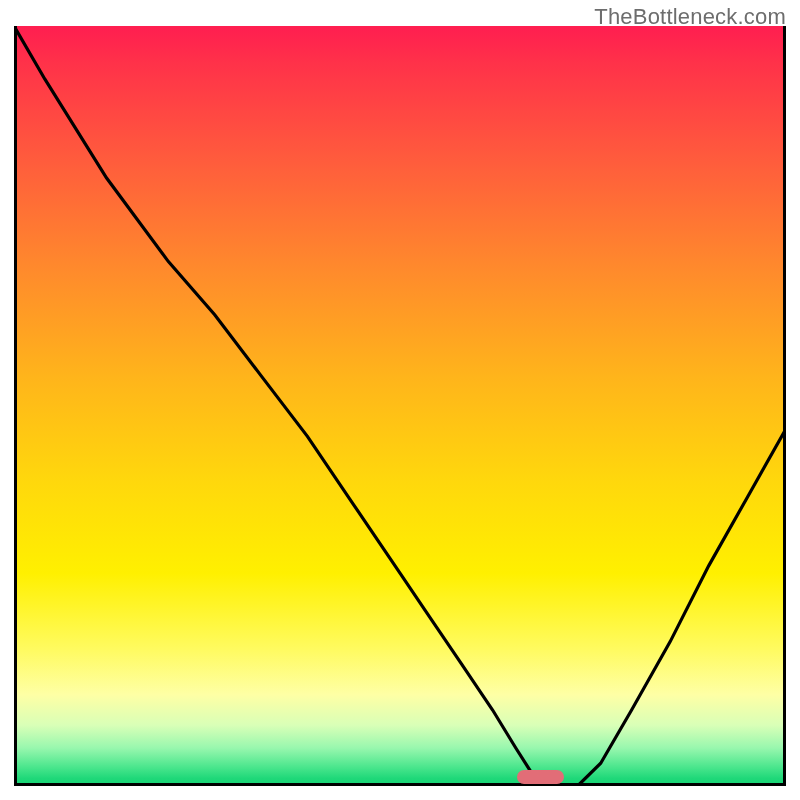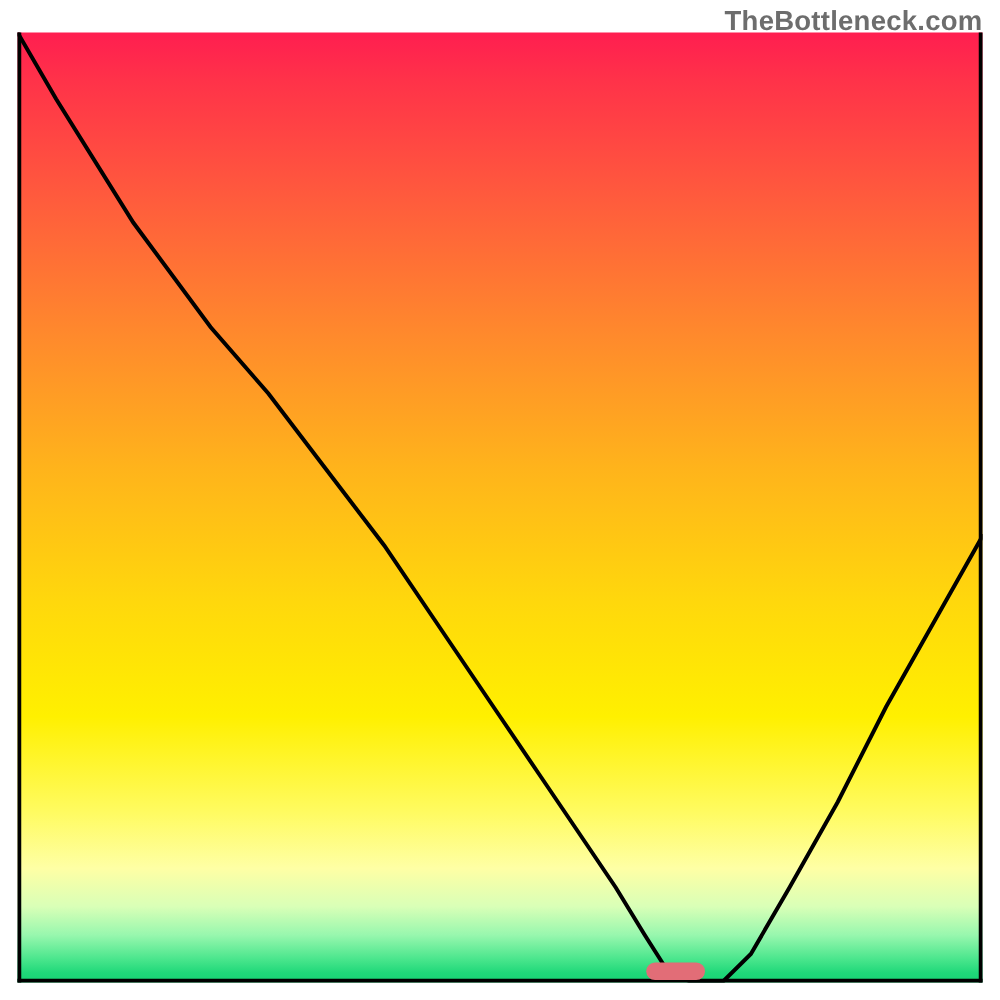--- a/index.html
+++ b/index.html
@@ -47,21 +47,21 @@
     background: #000;
   }
   .axis-left   { left: 14px;  top: 26px; width: 3px; height: 760px; }
   .axis-right  { left: 783px; top: 26px; width: 3px; height: 760px; }
   .axis-bottom { left: 14px;  top: 783px; width: 772px; height: 3px; }
   .watermark {
     position: absolute;
     top: 4px;
     right: 14px;
     font-size: 22px;
-    font-weight: 700;
+    font-weight: 400;
     color: #6d6d6d;
     letter-spacing: 0.2px;
   }
   svg.curve {
     position: absolute;
     left: 14px;
     top: 26px;
     width: 772px;
     height: 760px;
   }

